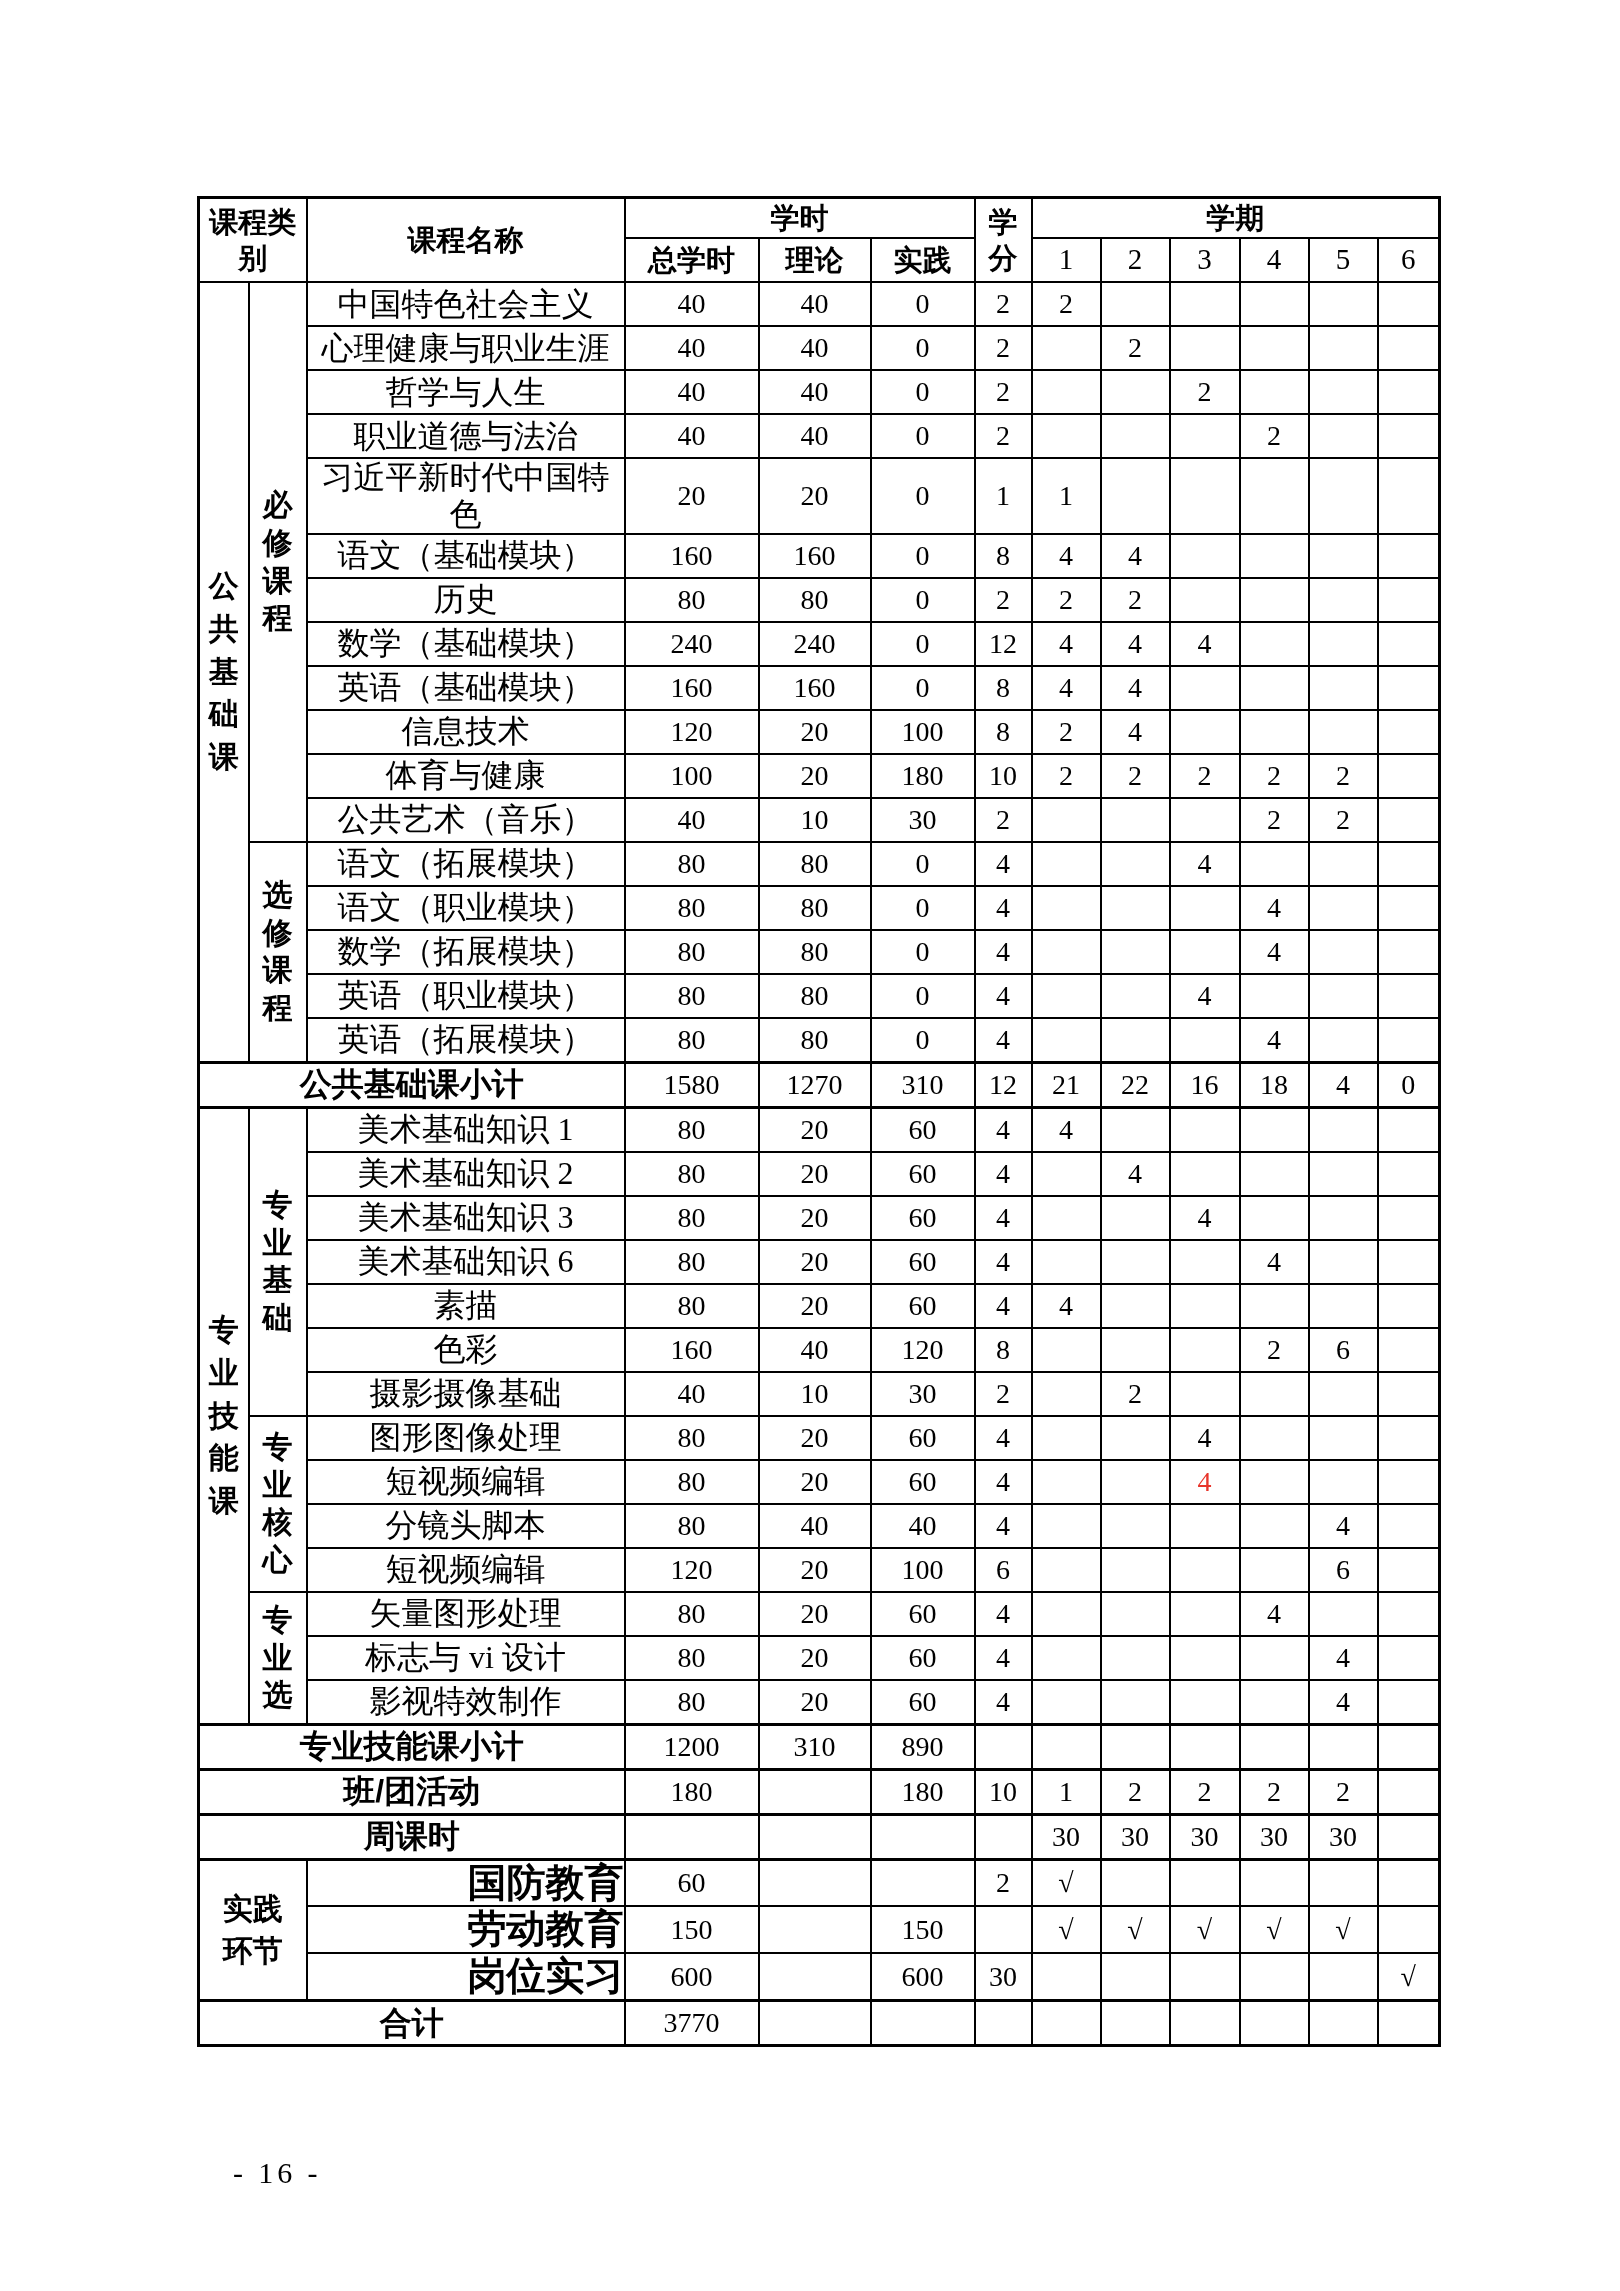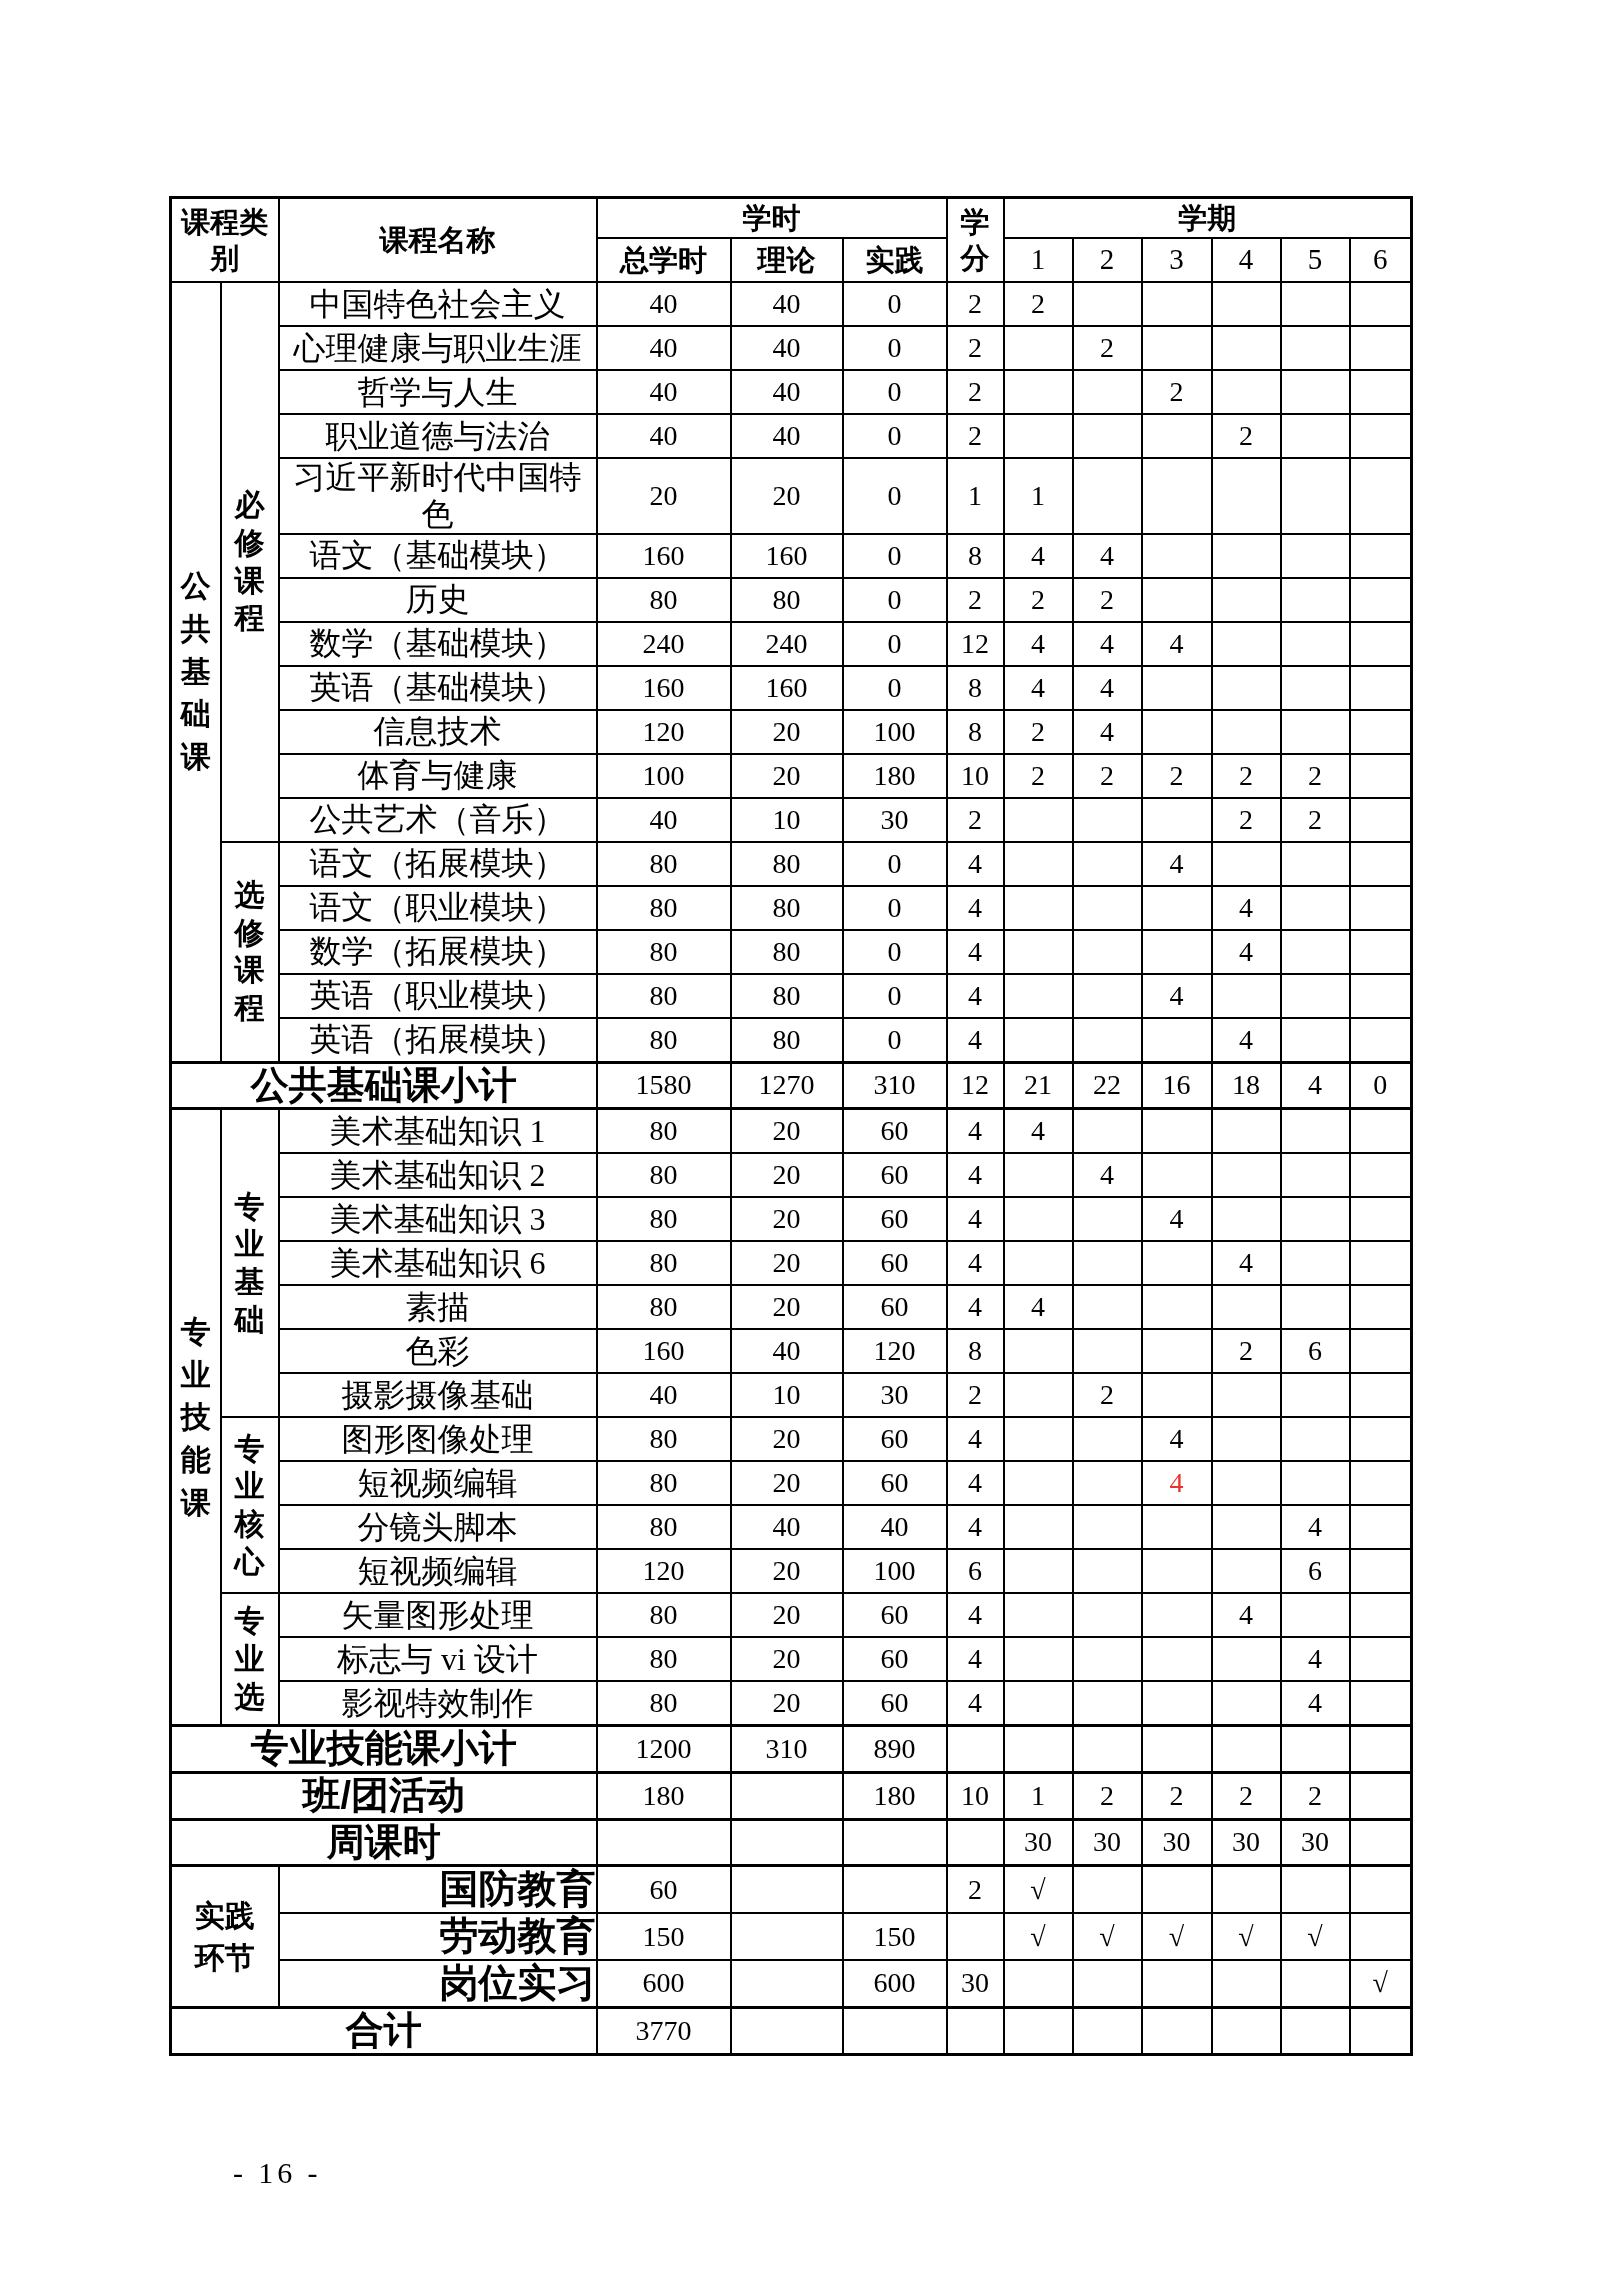--- a/index.html
+++ b/index.html
@@ -7,21 +7,21 @@
     width: 1620px; height: 2292px;
     background: #ffffff;
     position: relative;
     font-family: "Liberation Serif", serif;
     color: #000;
   }
   .page { position: absolute; inset: 0; }
 
   table.curriculum {
     position: absolute;
-    left: 169px; top: 196px;
+    left: 197px; top: 196px;
     width: 1238px;
     border-collapse: collapse;
     table-layout: fixed;
     border: 3.9px solid #000;
   }
   td {
     border: 2px solid #000;
     text-align: center;
     vertical-align: middle;
     padding: 0;
@@ -34,21 +34,21 @@
 
   
   .hdr, .blabel, .vstack, .prlabel, .bname {
     font-family: "Liberation Sans", "DejaVu Sans", sans-serif;
     font-weight: 700;
   }
   .hdr   { font-size: 29px; line-height: 1.25; word-break: break-all; }
   .semhd { font-family: "Liberation Serif", serif; font-weight: 400; font-size: 29px; }
   .name  { font-size: 32px; font-family: "Liberation Serif", serif; }
   .num   { font-size: 28px; font-family: "Liberation Serif", serif; }
-  .blabel{ font-size: 38px; border-radius: 19px; }
+  .blabel{ font-size: 32px; border-radius: 19px; }
   .bname { font-size: 39px; text-align: right; }
   .prlabel { font-size: 30px; white-space: pre-line; line-height: 1.4; }
 
   .vstack {
     display: flex; flex-direction: column;
     align-items: center; justify-content: center;
     gap: 12.7px; font-size: 30px; line-height: 1;
     width: 100%; height: 100%;
   }
   .vstack.tight { gap: 7.8px; }

